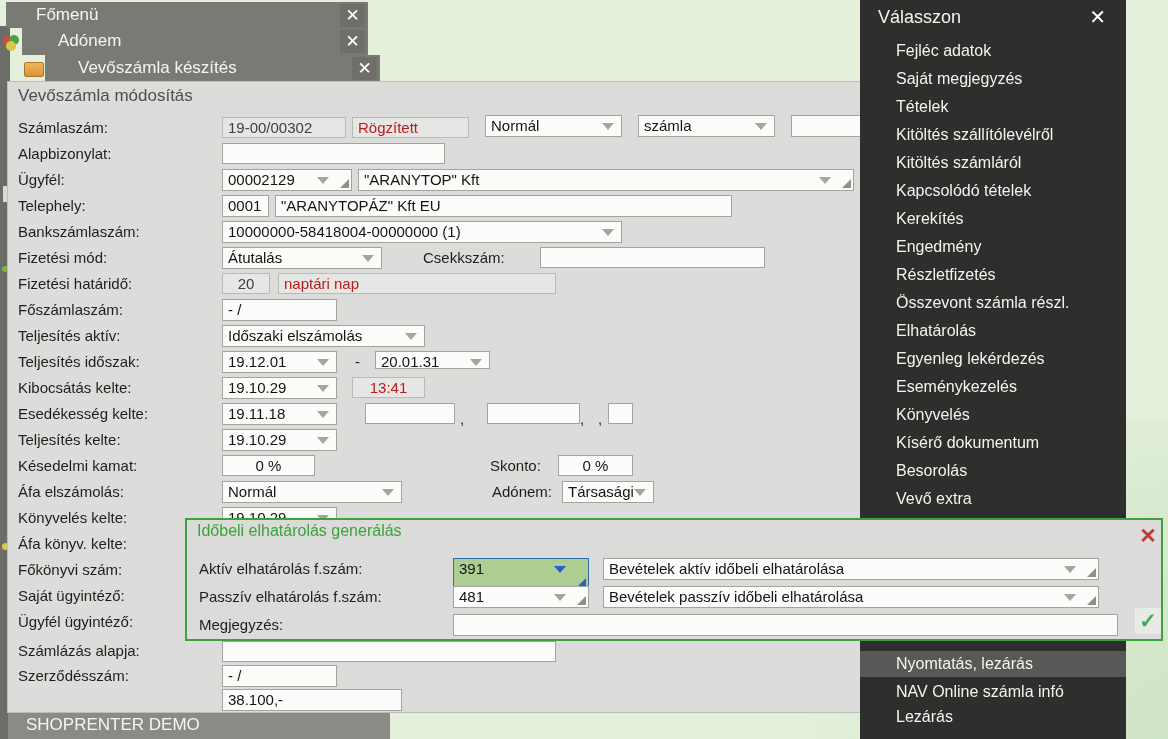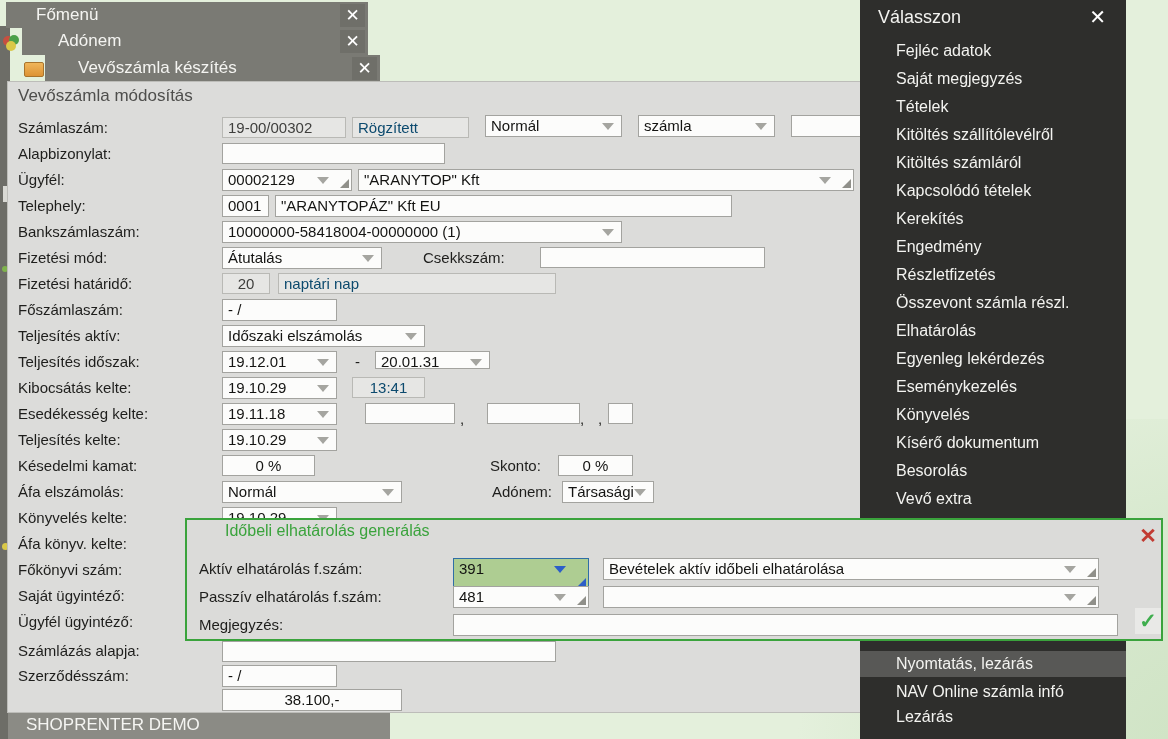--- a/index.html
+++ b/index.html
@@ -12,41 +12,41 @@
   .bar { position:absolute; background:#7a7a74; color:#f4f4f1; font-size:17px; }
   .bar .t { position:absolute; top:3px; white-space:nowrap; }
   .xbtn { position:absolute; top:2px; right:3px; width:25px; height:23px; background:#6f6f69;
           color:#ffffff; font-size:17px; line-height:23px; text-align:center; cursor:default; }
   .win { position:absolute; left:8px; top:82px; width:854px; height:630px; background:#dcdcda;
          overflow:hidden; box-shadow:0 0 0 1px #bdbdb9; }
   .wtitle { position:absolute; left:10px; top:4px; font-size:17px; color:#4e4e4c; }
   .lbl { position:absolute; font-size:15px; color:#1e1e1c; white-space:nowrap; }
   .fld { position:absolute; background:#fcfcfb; border:1px solid #a3a39f; font-size:15px; color:#141412;
          line-height:19px; padding:0 5px; white-space:nowrap; overflow:hidden; }
-  .fld.dis  { background:#e6e6e4; border-color:#b9b9b5; color:#0c4a6e; }
+  .fld.dis  { background:#e6e6e4; border-color:#b9b9b5; color:#b91c1c; }
   .fld.dd   { background:#e6e6e4; border-color:#b9b9b5; color:#3f3f3d; }
-  .ctr { text-align:center; } .rt { text-align:center; }
+  .ctr { text-align:center; } .rt { text-align:left; }
   .arr { position:absolute; top:7px; right:7px; width:0; height:0;
          border-left:6px solid transparent; border-right:6px solid transparent; border-top:7px solid #a5a5a0; }
   .withc .arr { right:22px; }
   .corner { position:absolute; right:2px; bottom:2px; width:0; height:0;
             border-bottom:9px solid #90908a; border-left:9px solid transparent; }
   .focusf { background:#aecd92; border-color:#2f6ea6; }
   .focusf .arr { border-top-color:#2c5ec8; }
   .focusf .corner { border-bottom-color:#2c5ec8; }
   .panel { position:absolute; left:860px; top:0; width:266px; height:739px; background:#2e2e2c; color:#f3f3f0; }
   .ptitle { position:absolute; left:18px; top:7px; font-size:18px; }
   .pX { position:absolute; right:20px; top:5px; font-size:20px; color:#ffffff; }
   .pitem { position:absolute; left:36px; font-size:16px; white-space:nowrap; height:22px; line-height:22px; }
   .pitem.hl { left:0; width:100%; padding-left:36px; background:#585856; height:26px; line-height:26px; }
   .sbar { position:absolute; left:8px; top:713px; width:382px; height:26px; background:#8b8b85;
           color:#f5f5f2; font-size:17px; line-height:24px; padding-left:18px; }
   .popup { position:absolute; left:185px; top:518px; width:978px; height:123px;
            background:#dbdbd9; border:2px solid #3aa33c; }
-  .popt { position:absolute; left:10px; top:2px; font-size:16px; color:#3aa33c;margin-left:28px; }
+  .popt { position:absolute; left:10px; top:2px; font-size:16px; color:#3aa33c; }
   .redx { position:absolute; left:948px; top:4px; width:26px; height:24px; color:#c23b32;
           font-size:21px; font-weight:bold; text-align:center; line-height:24px; }
   .chk { position:absolute; left:948px; top:88px; width:26px; height:26px; background:#e9e9e7;
          color:#3fae4e; font-size:21px; font-weight:bold; text-align:center; line-height:26px; }
   .plbl { position:absolute; font-size:15px; color:#1e1e1c; white-space:nowrap; }
   .dot { position:absolute; border-radius:50%; }
 </style>
 </head>
 <body>
 
@@ -218,20 +218,20 @@
       <span class="corner"></span></div>
     <div class="fld withc" style="left:416px;top:38px;width:496px;height:22px;">
       <span>Bevételek aktív időbeli elhatárolása</span><span class="arr"></span>
       <span class="corner"></span></div>
 
     <div class="plbl" style="left:12px;top:68px;">Passzív elhatárolás f.szám:</div>
     <div class="fld withc" style="left:266px;top:66px;width:136px;height:22px;">
       <span>481</span><span class="arr"></span>
       <span class="corner"></span></div>
     <div class="fld withc" style="left:416px;top:66px;width:496px;height:22px;">
-      <span class="arr"></span>
+      <span>Bevételek passzív időbeli elhatárolása</span><span class="arr"></span>
       <span class="corner"></span></div>
 
     <div class="plbl" style="left:12px;top:96px;">Megjegyzés:</div>
     <div class="fld" style="left:266px;top:94px;width:665px;height:22px;"></div>
     <div class="chk">✓</div>
   </div>
 </div>
 
 </body></html>

